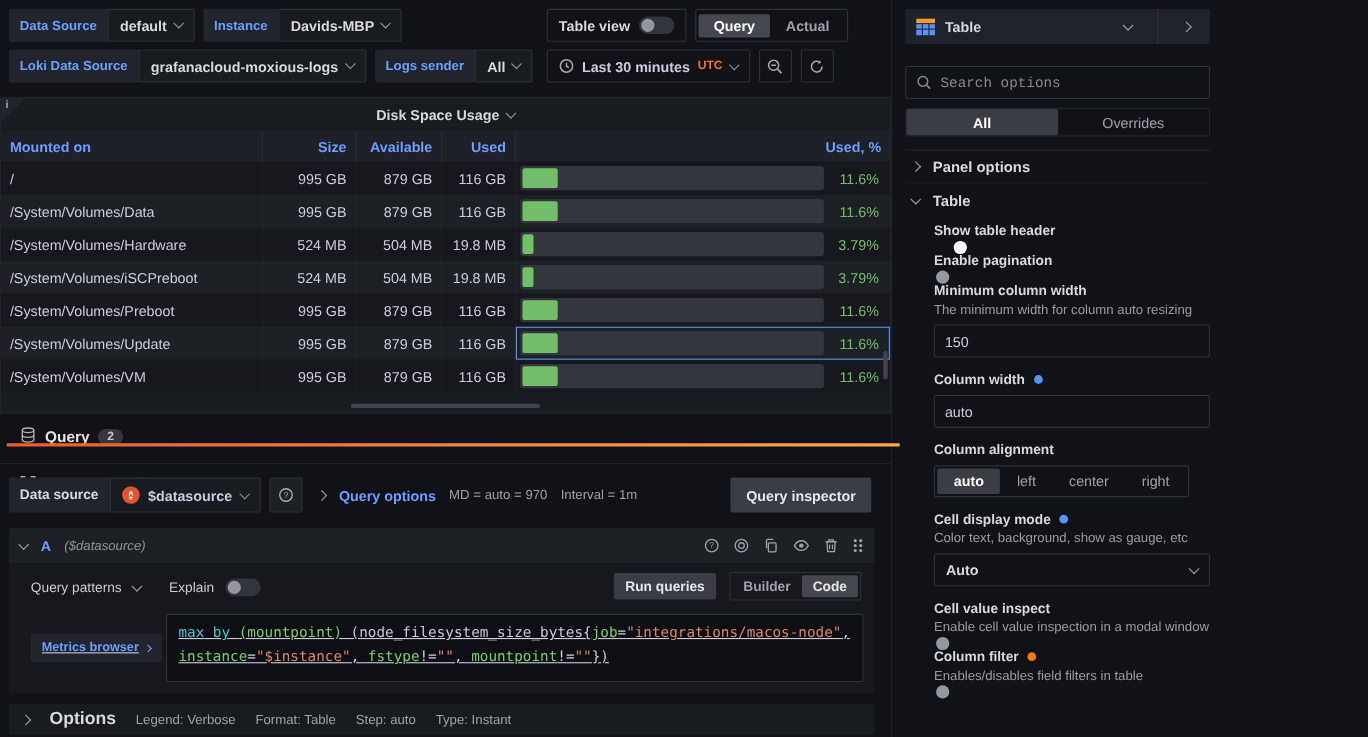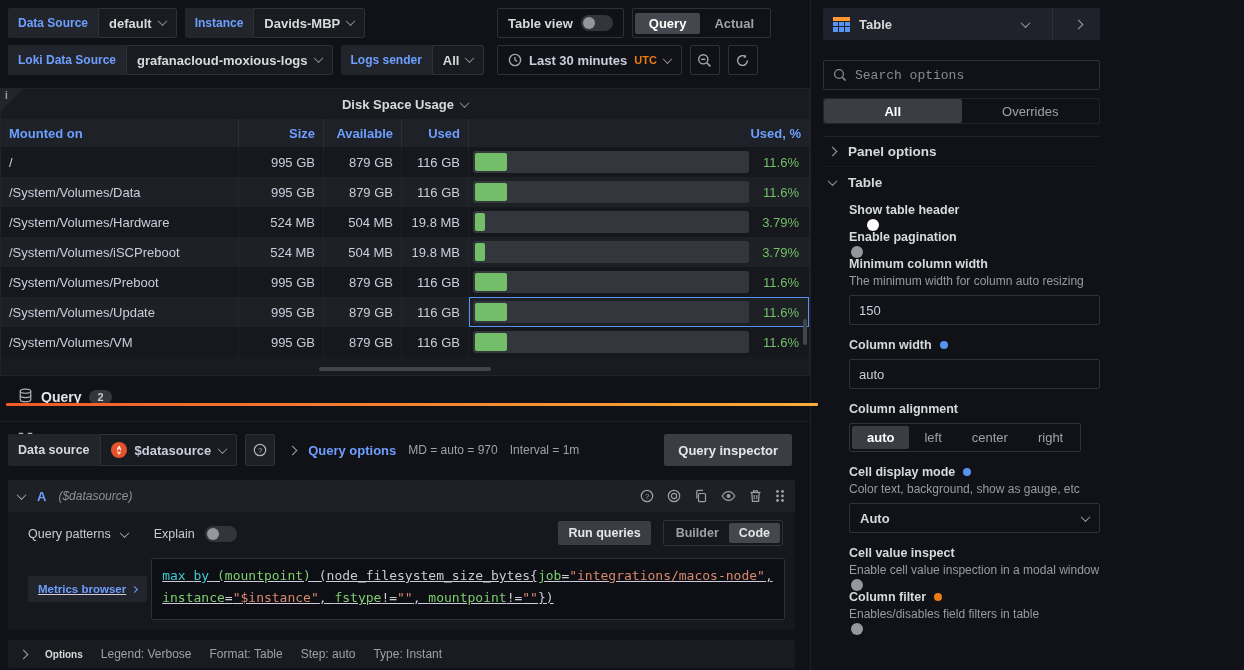--- a/index.html
+++ b/index.html
@@ -95,21 +95,21 @@
   .bc-group { border:1px solid #2c3235; border-radius:2px; display:flex; padding:2px; }
   .bc { padding:3px 10px; color:#9fa1a8; font-weight:bold; font-size:12.5px; border-radius:2px; }
   .bc.sel { background:#44474e; color:#e5e5e5; }
   .q-editor { display:flex; margin-top:10px; align-items:center; gap:4px;text-decoration:underline; }
   .mb-chip { background:#22252b; color:#6e9fff; font-weight:bold; font-size:11.5px; padding:7px 10px; border-radius:2px; display:flex; align-items:center; gap:6px; flex:0 0 auto; }
   .code-box { flex:1; background:#0d0f14; border:1px solid #2c3235; border-radius:2px; min-height:62px; padding:6px 10px; font-family:"DejaVu Sans Mono", monospace; font-size:13px; line-height:22px; }
   .tok-kw { color:#42c9c9; } .tok-lbl { color:#7ece6f; } .tok-str { color:#d9886d; } .tok-pl { color:#c9cbd1; }
 
   .options-footer { margin:10px 0 0 8px; width:787px; height:28px; background:#181b1f; border-radius:2px; display:flex; align-items:center; gap:18px; padding:0 12px; font-size:12px; color:#9fa1a8; }
   .options-footer .chev { color:#9fa1a8; }
-  .options-footer b { color:#d8d9da; font-size:10px; }
+  .options-footer b { color:#d8d9da; font-size:16px; }
 
   
   .sb-header { margin-top:8px; height:32px; background:#1f222a; border-radius:2px; display:flex; align-items:center; gap:9px; padding:0 4px 0 10px; }
   .sb-header .title { font-weight:bold; color:#d8d9da; }
   .sb-header .chev { color:#9fa1a8; margin-left:auto; margin-right:14px; }
   .sb-header .divider { width:1px; align-self:stretch; background:#2c3235; }
   .sb-header .openbtn { width:34px; display:flex; align-items:center; justify-content:center; color:#9fa1a8; align-self:stretch; }
   .tbl-icon { width:17px; height:15px; display:grid; grid-template-rows:4px 1fr 1fr; grid-template-columns:1fr 1fr 1fr; gap:1px; }
   .tbl-icon i { background:#5794f2; } .tbl-icon i.hd { background:#ff9830; grid-column:1/4; }
   .sb-search { margin-top:20px; height:30px; background:#111217; border:1px solid #2c3235; border-radius:2px; display:flex; align-items:center; gap:8px; padding:0 9px; color:#888b92; }

